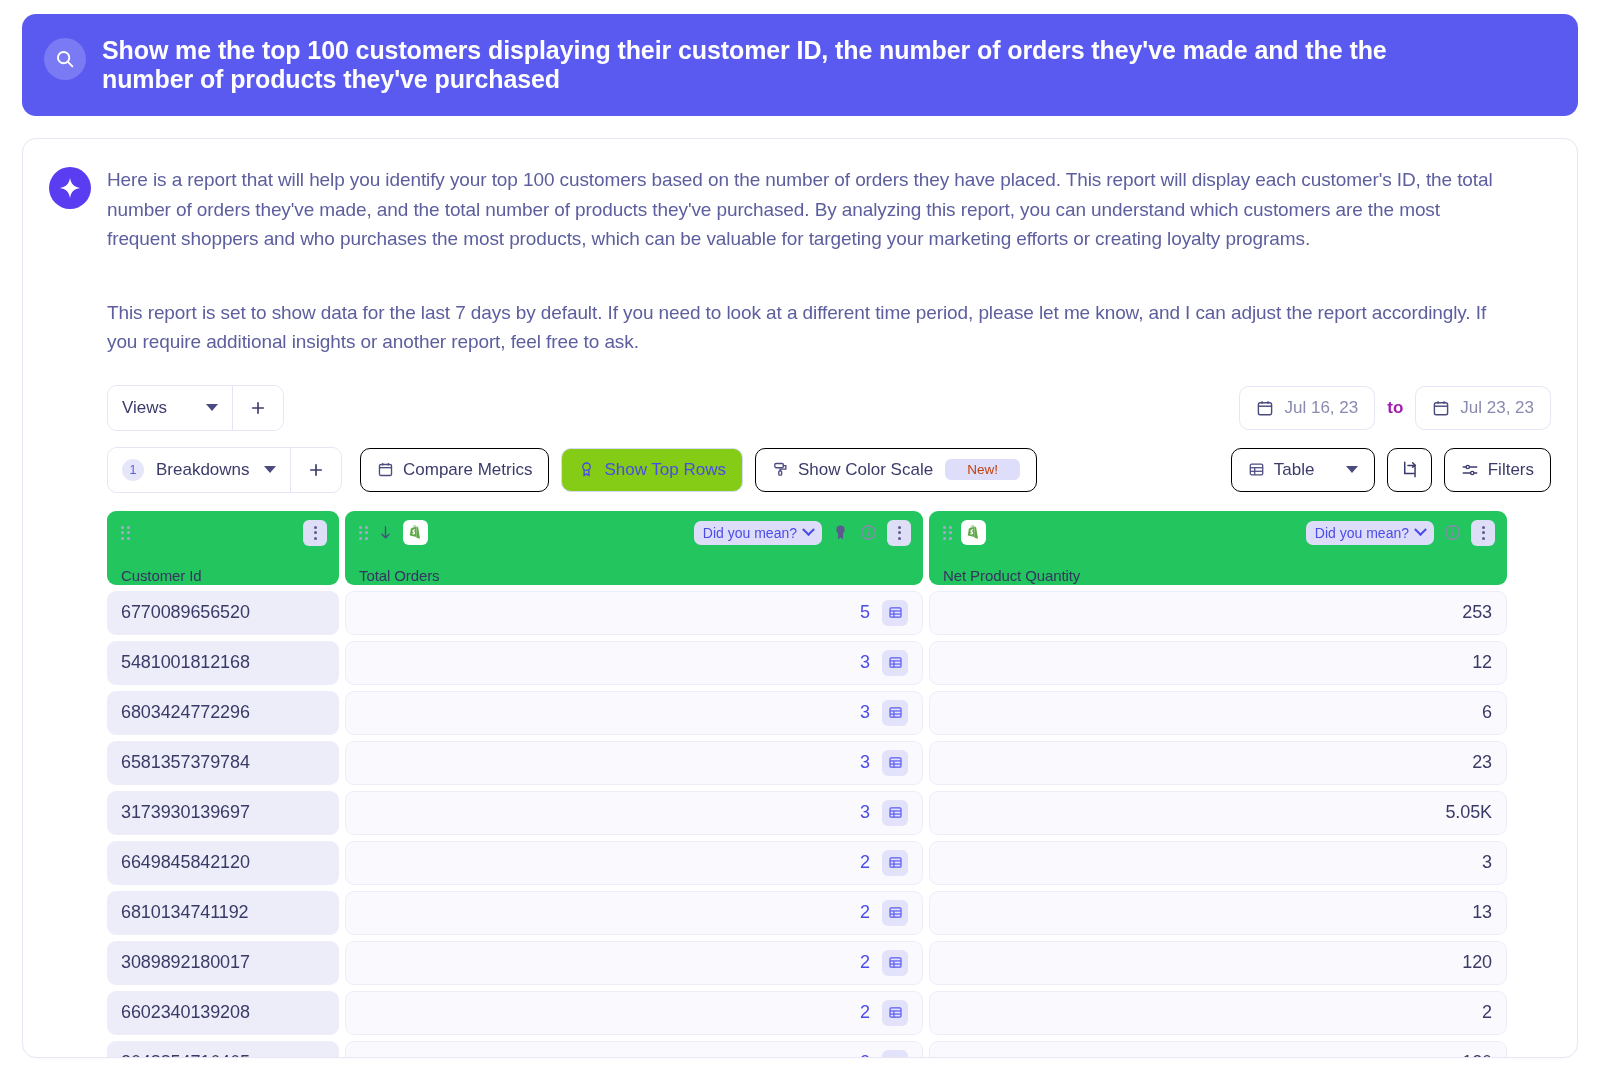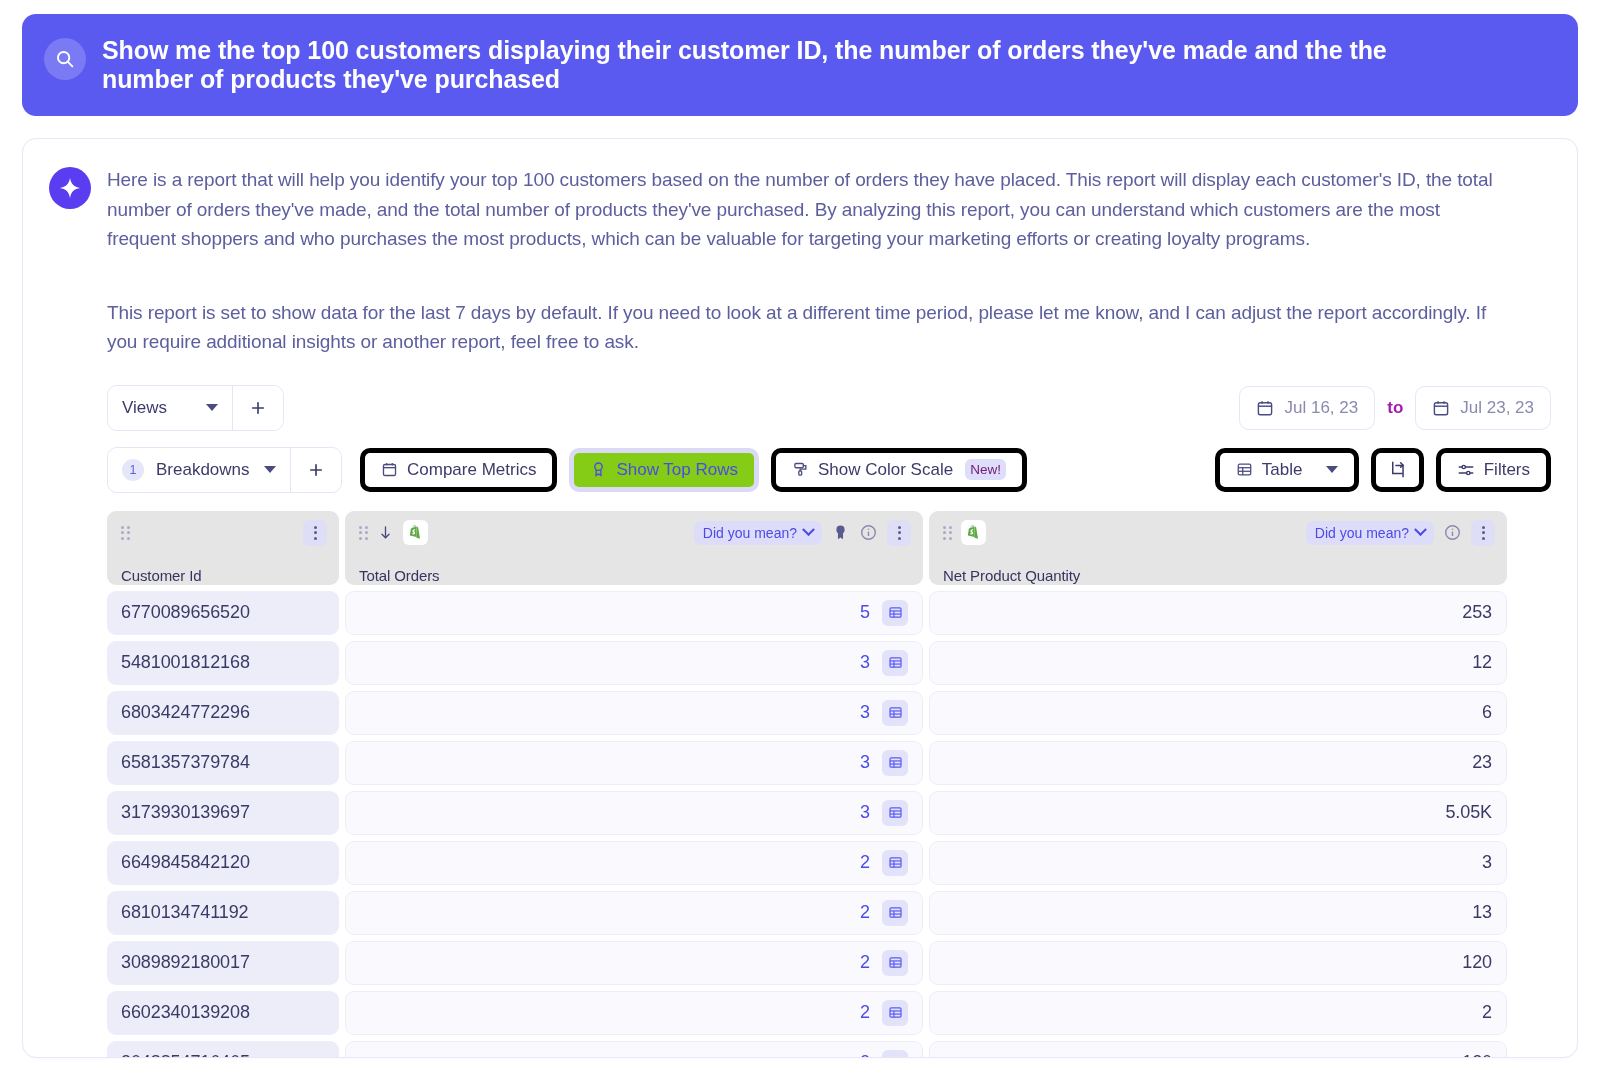--- a/index.html
+++ b/index.html
@@ -77,21 +77,21 @@
   }
   .toolbar-row.second { margin-top: 16px; }
   .spacer { flex: 1 1 auto; }
 
   .btn {
     display: inline-flex;
     align-items: center;
     gap: 9px;
     height: 44px;
     padding: 0 16px;
-    border: 5px solid #000000;
+    border: 1px solid #000000;
     border-radius: 10px;
     background: #ffffff;
     color: #3B3B6B;
     font-size: 17px;
     font-family: "Liberation Sans", sans-serif;
     cursor: pointer;
     white-space: nowrap;
   }
   .btn.active {
     background: #84cc16;
@@ -138,24 +138,24 @@
   .caret {
     width: 0; height: 0;
     border-left: 6px solid transparent;
     border-right: 6px solid transparent;
     border-top: 7px solid #4B4B80;
     display: inline-block;
   }
 
   .new-pill {
     background: #DEDEFB;
-    color: #701a75;
+    color: #c2410c;
     border-radius: 6px;
     font-size: 13.5px;
-    padding: 3px 5px;
+    padding: 3px 22px;
     margin-left: 3px;
   }
 
   .date-box {
     display: inline-flex;
     align-items: center;
     gap: 10px;
     height: 44px;
     padding: 15px 16px;
     border: 1px solid #E5E5F5;
@@ -173,21 +173,21 @@
     display: flex;
     gap: 6px;
     padding-bottom: 4px;
   }
   .col { display: flex; flex-direction: column; gap: 6px; }
   .col-id { width: 232px; flex: 0 0 232px; }
   .col-orders { width: 578px; flex: 0 0 578px; }
   .col-qty { width: 578px; flex: 0 0 578px; }
 
   .col-head {
-    background: #e5e5e5;
+    background: #22c55e;
     border-radius: 9px;
     height: 74px;
     padding: 10px 12px 12px 14px;
     position: relative;
   }
   .head-top {
     display: flex; align-items: center; gap: 9px;
     height: 24px;
   }
   .head-top .right { margin-left: auto; display: flex; align-items: center; gap: 9px; }

